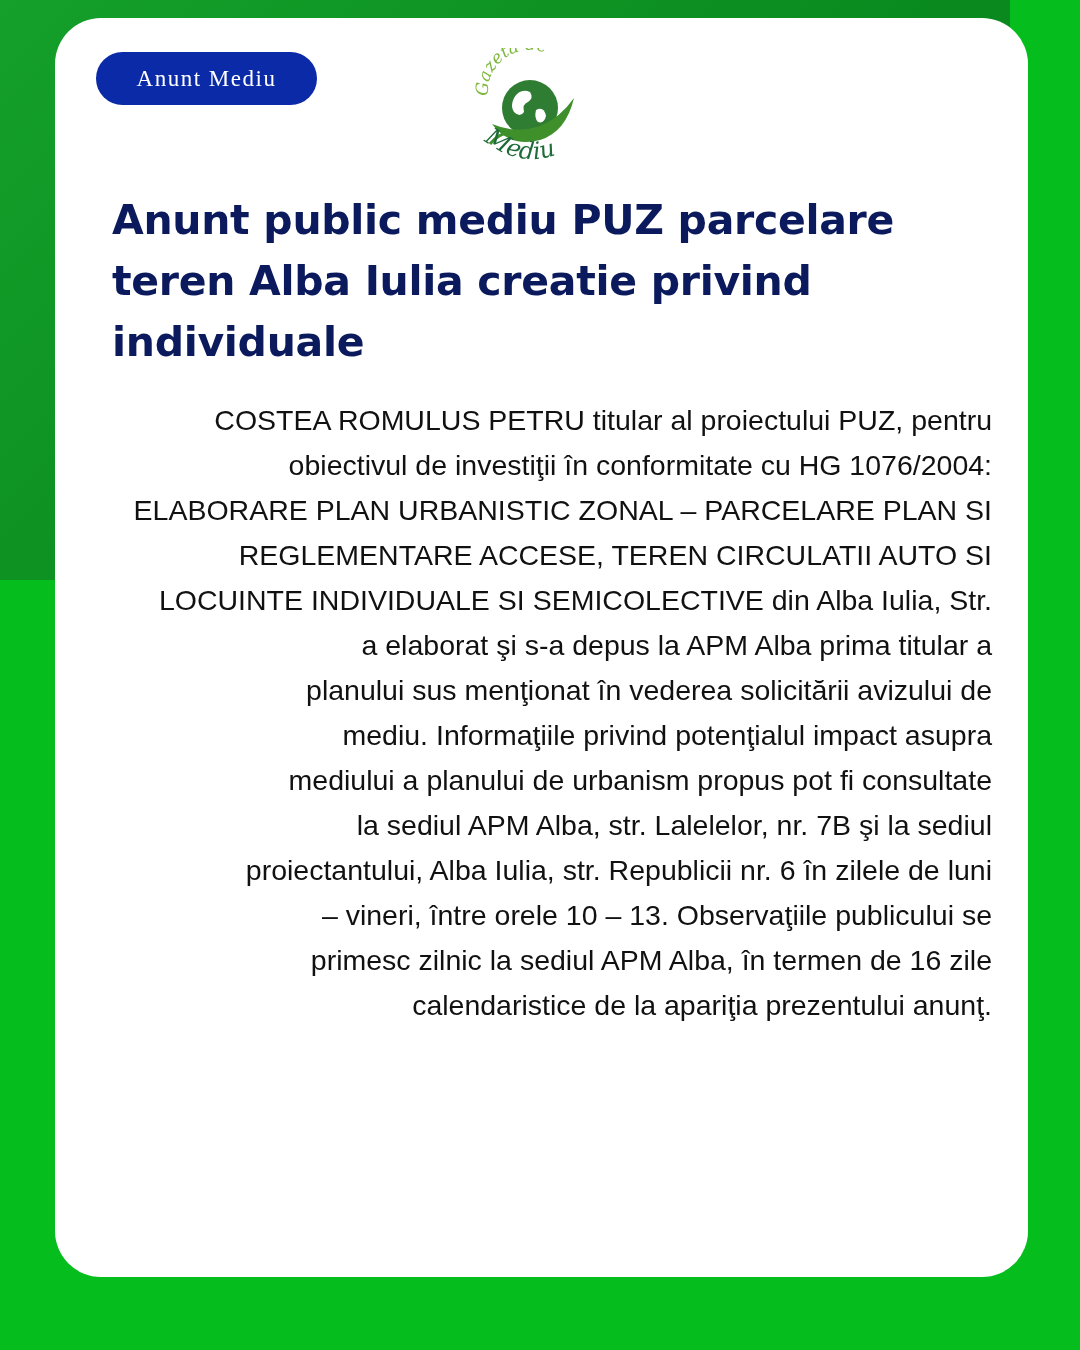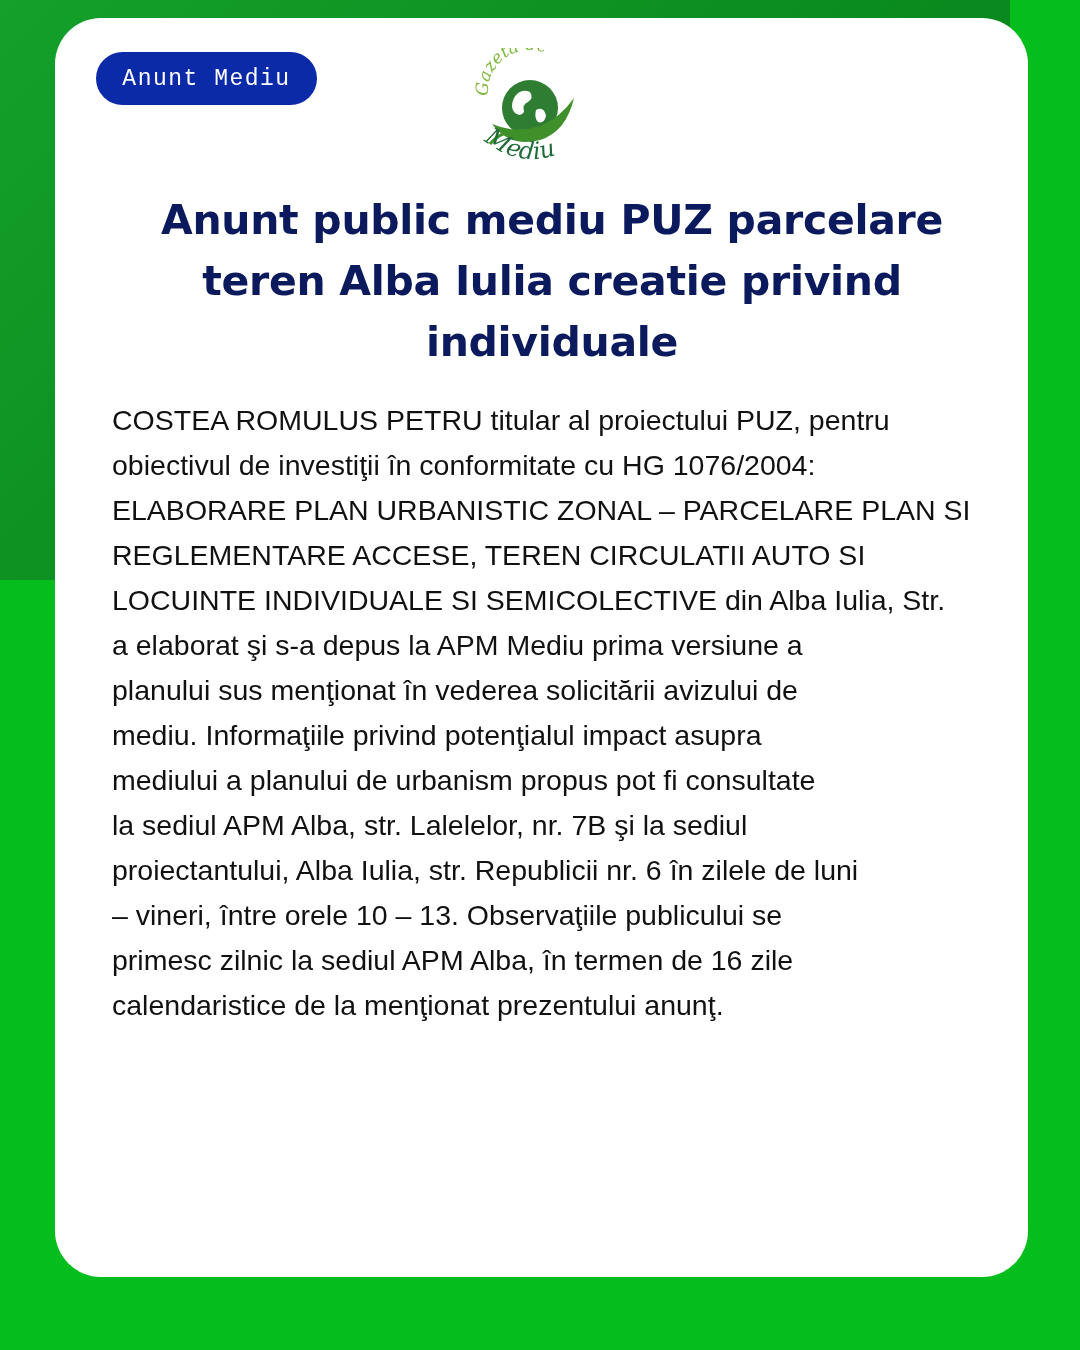--- a/index.html
+++ b/index.html
@@ -1,23 +1,23 @@
 <!DOCTYPE html>
 <html><head>
 <meta charset="utf-8">
 <style>
   html, body { margin:0; padding:0; }
   body { width:1080px; height:1350px; position:relative; overflow:hidden; background:#05be1e; font-family:"Liberation Sans", sans-serif; }
   .bg-dark { position:absolute; left:0; top:0; width:1010px; height:580px; background:linear-gradient(135deg,#14a02a 0%,#0a8a1e 60%,#08821c 100%); }
   .card { position:absolute; left:55px; top:18px; width:973px; height:1259px; background:#fff; border-radius:46px; }
-  .badge { position:absolute; left:96px; top:52px; width:221px; height:53px; border-radius:27px; background:#0b2aa8; color:#fff; font-size:23px; letter-spacing:1.5px; display:flex; align-items:center; justify-content:center; font-family:Liberation Mono, monospace;text-align:center; }
+  .badge { position:absolute; left:96px; top:52px; width:221px; height:53px; border-radius:27px; background:#0b2aa8; color:#fff; font-size:23px; letter-spacing:1.5px; display:flex; align-items:center; justify-content:center; font-family:Liberation Serif, serif;text-align:center; }
   .logo { position:absolute; left:470px; top:48px; width:120px; height:130px; }
   .title { position:absolute; left:112px; top:190px; width:880px; color:#0b1a5c; font-weight:bold; font-size:41px; line-height:61px; font-family:"DejaVu Sans", sans-serif; letter-spacing:-0.3px; }
-  .title div { white-space:nowrap;text-align:center; }
-  .body { position:absolute; left:112px; top:398px; width:880px; color:#111; font-size:28.5px; line-height:45px; font-family:"Liberation Sans", sans-serif; }
+  .title div { white-space:nowrap; }
+  .body { position:absolute; left:112px; top:398px; width:880px; color:#111; font-size:28.5px; line-height:45px; font-family:"Liberation Sans", sans-serif;text-align:right; }
   .body div { white-space:nowrap; }
 </style>
 </head>
 <body>
 
 <div class="bg-dark"></div>
 
 <div class="card"></div>
 
 <div class="badge">
@@ -49,22 +49,22 @@
   <div>teren Alba Iulia creatie privind</div>
   <div>individuale</div>
 </div>
 
 <div class="body">
   <div>COSTEA ROMULUS PETRU titular al proiectului PUZ, pentru</div>
   <div>obiectivul de investiţii în conformitate cu HG 1076/2004:</div>
   <div>ELABORARE PLAN URBANISTIC ZONAL – PARCELARE PLAN SI</div>
   <div>REGLEMENTARE ACCESE, TEREN CIRCULATII AUTO SI</div>
   <div>LOCUINTE INDIVIDUALE SI SEMICOLECTIVE din Alba Iulia, Str.</div>
-  <div>a elaborat şi s-a depus la APM Mediu prima versiune a</div>
+  <div>a elaborat şi s-a depus la APM Alba prima titular a</div>
   <div>planului sus menţionat în vederea solicitării avizului de</div>
   <div>mediu. Informaţiile privind potenţialul impact asupra</div>
   <div>mediului a planului de urbanism propus pot fi consultate</div>
   <div>la sediul APM Alba, str. Lalelelor, nr. 7B şi la sediul</div>
   <div>proiectantului, Alba Iulia, str. Republicii nr. 6 în zilele de luni</div>
   <div>– vineri, între orele 10 – 13. Observaţiile publicului se</div>
   <div>primesc zilnic la sediul APM Alba, în termen de 16 zile</div>
-  <div>calendaristice de la menţionat prezentului anunţ.</div>
+  <div>calendaristice de la apariţia prezentului anunţ.</div>
 </div>
 
 </body></html>

